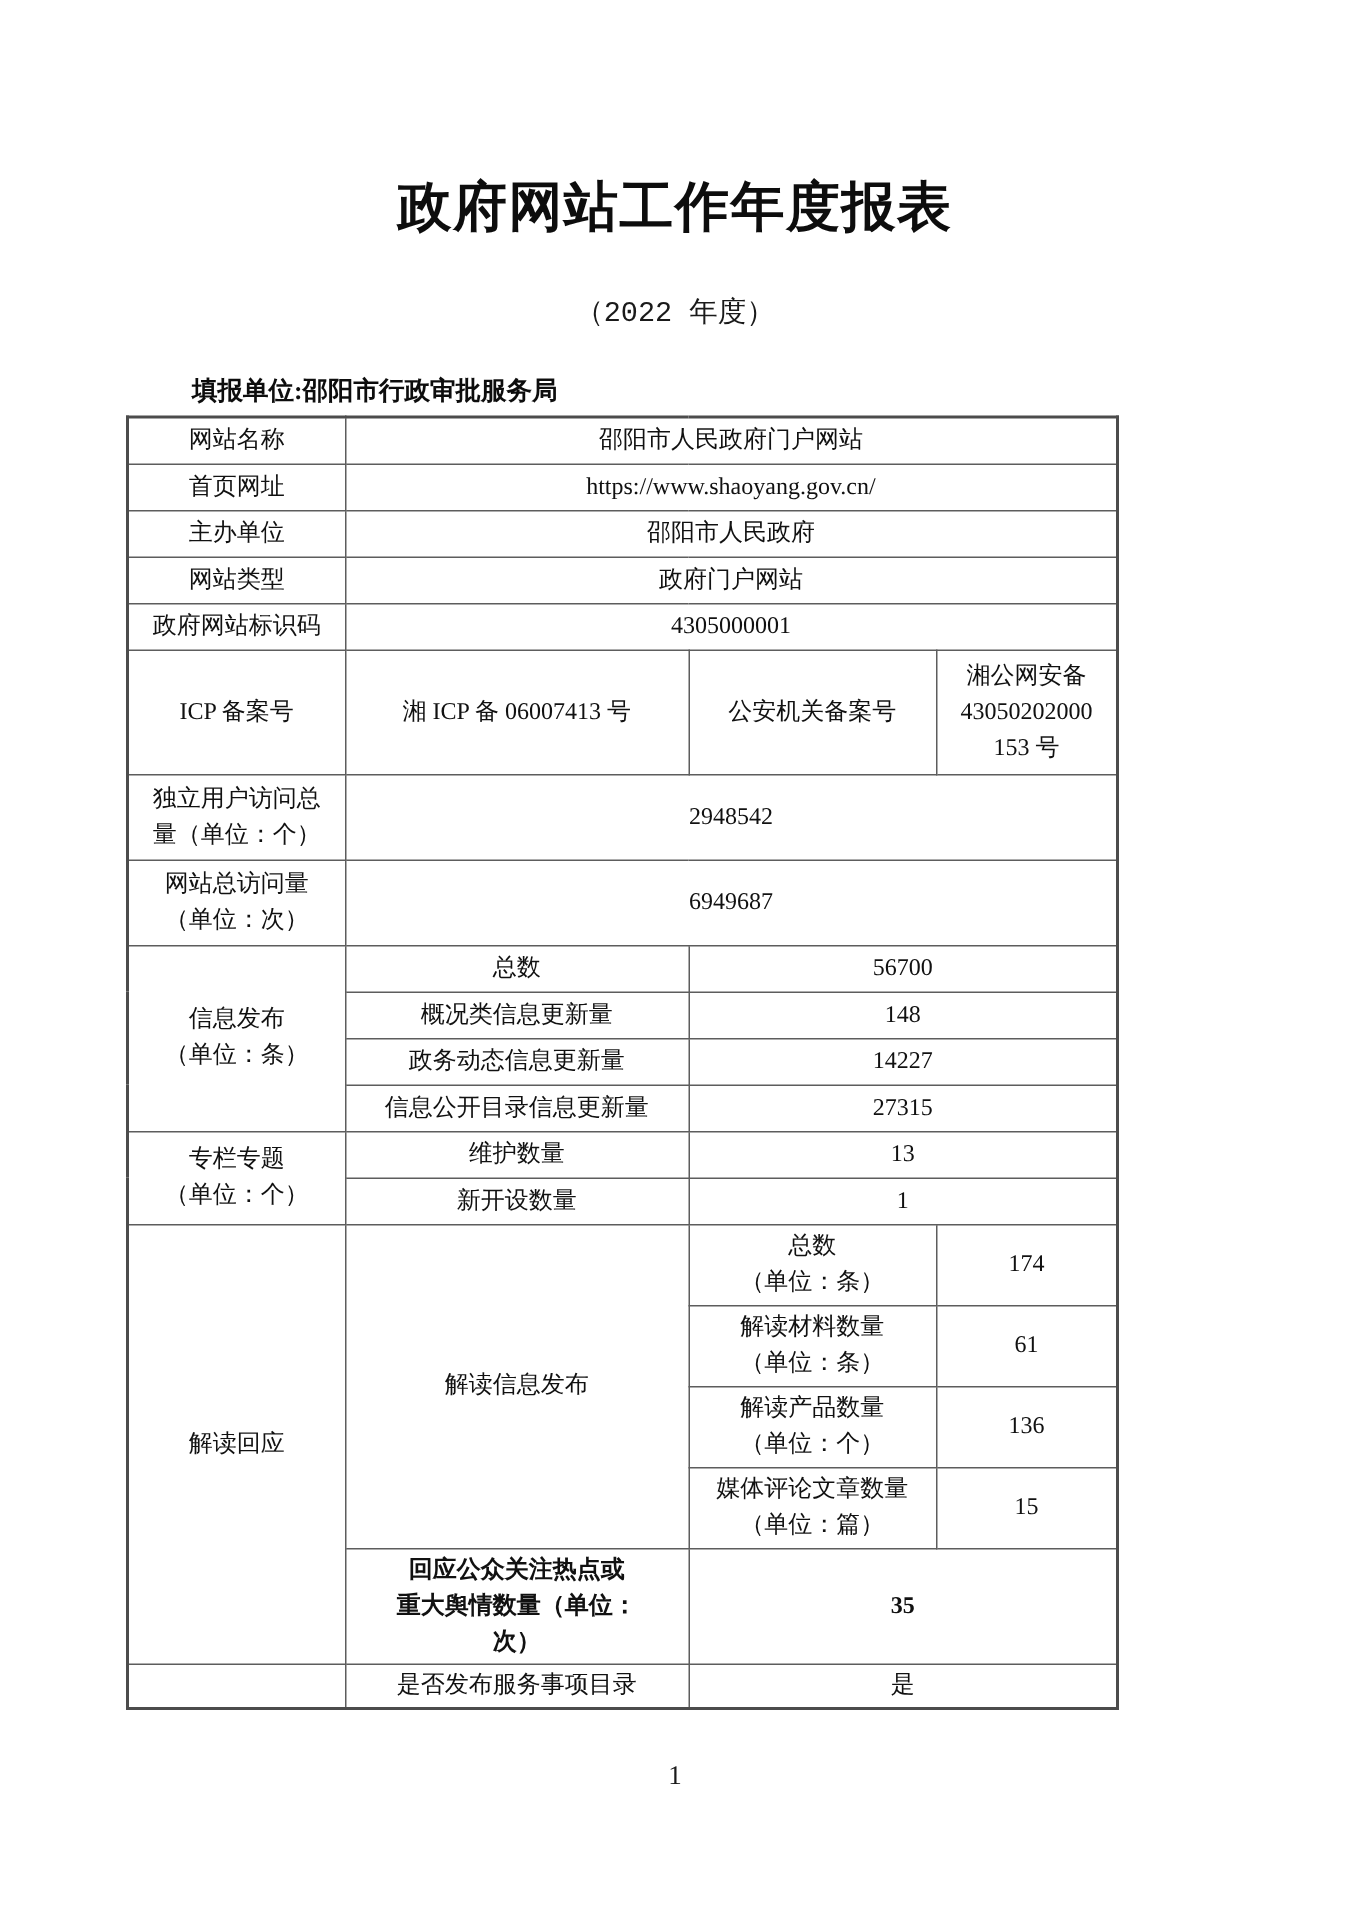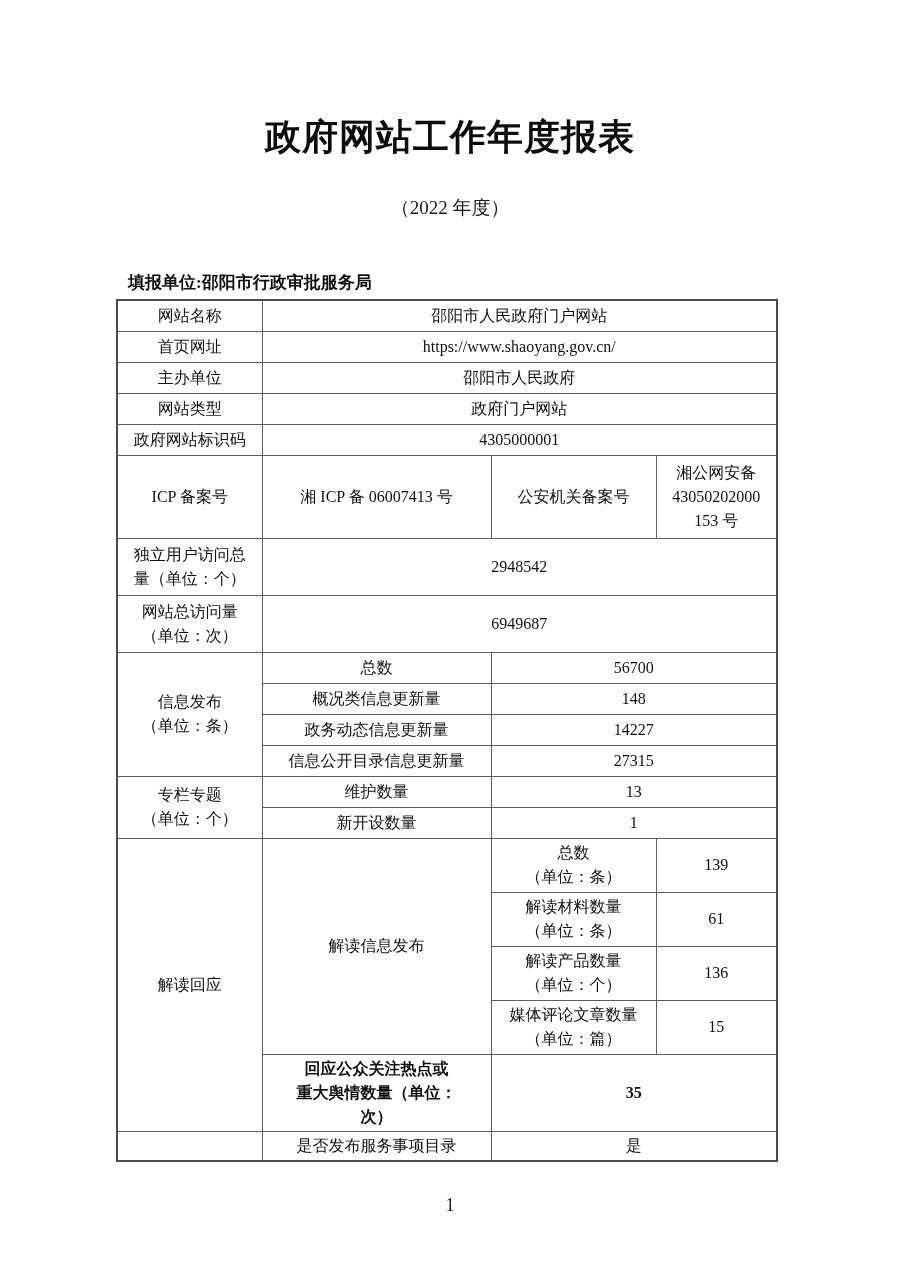--- a/index.html
+++ b/index.html
@@ -16,37 +16,38 @@
     font-family: "Liberation Serif", serif;
     overflow: hidden;
   }
   .doc-title {
     padding-top: 116px;
     text-align: center;
     font-size: 36px;
     line-height: 1.2;
     font-weight: 700;
     letter-spacing: 1px;
-    font-family: Liberation Serif, serif;
+    font-family: Liberation Sans, sans-serif;
     color: #0d0d0d;
   }
   .doc-subtitle {
     margin-top: 36px;
     text-align: center;
     font-size: 19px;
     color: #1a1a1a;
+    font-family: Liberation Mono, monospace;
   }
   .report-unit {
-    margin: 50px 0 5px 128px;
+    margin: 28px 0 5px 128px;
     font-size: 17px;
     font-weight: 700;
     color: #0d0d0d;
   }
   table.report-table {
-    margin-left: 116px;
+    margin-left: 84px;
     width: 660px;
     border-collapse: collapse;
     table-layout: fixed;
     border: 2px solid #4c4c4c;
   }
   table.report-table td {
     border: 1px solid #5d5d5d;
     text-align: center;
     vertical-align: middle;
     font-size: 16px;
@@ -152,21 +153,21 @@
       <tr class="r31">
         <td>新开设数量</td>
         <td colspan="2">1</td>
       </tr>
 
       <tr class="r54">
         <td rowspan="5">解读回应</td>
         <td rowspan="4">解读信息发布</td>
         <td>总数
 （单位：条）</td>
-        <td>139</td>
+        <td>174</td>
       </tr>
       <tr class="r54">
         <td>解读材料数量
 （单位：条）</td>
         <td>61</td>
       </tr>
       <tr class="r54">
         <td>解读产品数量
 （单位：个）</td>
         <td>136</td>

